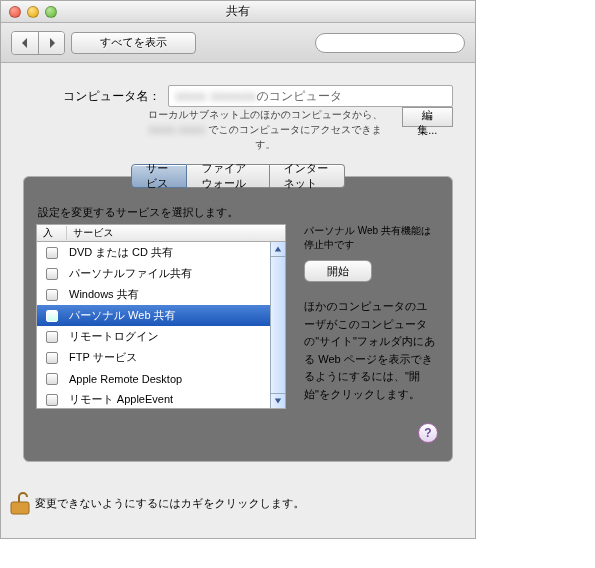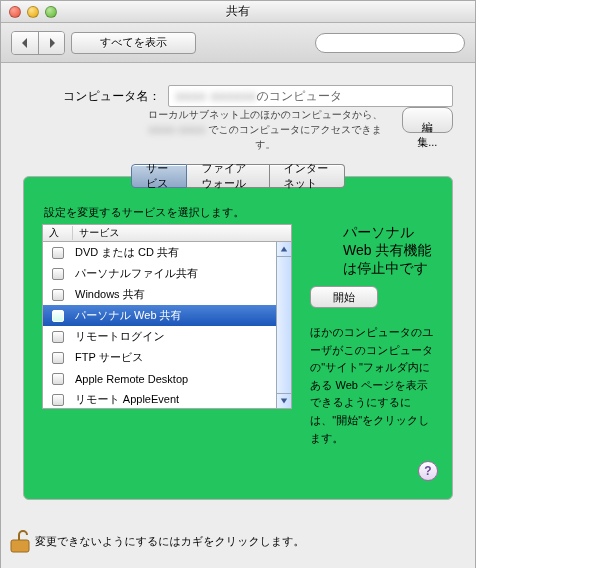--- a/index.html
+++ b/index.html
@@ -21,22 +21,22 @@
 .searchfield { margin-left: auto; width: 150px; height: 20px; border: 1px solid #999; border-radius: 10px; background: #fff; display: flex; align-items: center; padding: 0 6px; gap: 4px; }
 .searchfield svg { width: 11px; height: 11px; fill: #888; }
 .searchfield input { border: none; outline: none; flex: 1; font-size: 11px; background: transparent; }
 .content { padding: 22px 22px 14px; }
 .namerow { display: flex; align-items: center; gap: 8px; margin-left: 40px; }
 .namerow label { font-size: 12px; }
 .namefield { flex: 1; height: 22px; border: 1px solid #aaa; border-radius: 2px; background: #fff; padding: 0 6px; display: flex; align-items: center; color: #666; font-size: 12px; max-width: 340px; }
 .blur { filter: blur(3px); color: #999; letter-spacing: 1px; }
 .sub { margin-left: 120px; display: flex; align-items: flex-start; gap: 14px; font-size: 10px; color: #444; }
 .sub .txt { width: 260px; line-height: 1.5; text-align: center; }
-.editbtn { height: 20px; padding: 12px 10px; border: 1px solid #999; border-radius: 8px; background: linear-gradient(#fdfdfd,#e4e4e4); font-size: 11px; }
-.groupbox { margin-top: 24px; border: 1px solid #b0b0b0; border-radius: 6px; padding: 28px 14px 18px 18px; position: relative; background: #22c55e; }
+.editbtn { height: 20px; padding: 0 10px; border: 1px solid #999; border-radius: 0; background: linear-gradient(#fdfdfd,#e4e4e4); font-size: 11px; }
+.groupbox { margin-top: 24px; border: 1px solid #b0b0b0; border-radius: 6px; padding: 28px 14px 18px 12px; position: relative; background: #737373; }
 .tabs { position: absolute; top: -13px; left: 50%; transform: translateX(-50%); display: flex; }
 .tab { height: 24px; padding: 0 14px; border: 1px solid #888; background: linear-gradient(#f6f6f6,#e0e0e0); font-size: 11px; display: flex; align-items: center; box-shadow: inset 0 1px #fff; }
 .tab:first-child { border-top-left-radius: 4px; border-bottom-left-radius: 4px; }
 .tab:last-child { border-top-right-radius: 4px; border-bottom-right-radius: 4px; }
 .tab + .tab { border-left: none; }
 .tab.active { background: linear-gradient(#c0d1e4,#8fa8c7); border-color: #5a7aa0; }
 .instruct { font-size: 11px; margin: 0 0 4px 2px; }
 .cols { display: flex; gap: 18px; }
 .listwrap { width: 250px; }
 .listhd { display: flex; height: 17px; background: linear-gradient(#fdfdfd,#e8e8e8); border: 1px solid #aaa; border-bottom: none; font-size: 10px; align-items: center; }
@@ -49,21 +49,21 @@
 .scroll .arrow.down { bottom: 0; border-top: 1px solid #9ab; }
 .scroll .arrow svg { width: 8px; height: 8px; fill: #3a5a90; }
 .rows { margin-right: 15px; }
 .row { display: flex; align-items: center; height: 21px; font-size: 11px; }
 .row .chk { width: 30px; display: flex; justify-content: center; }
 .row .chk .box { width: 12px; height: 12px; border: 1px solid #888; border-radius: 2px; background: linear-gradient(#fff,#ddd); }
 .row .lbl { flex: 1; padding-left: 2px; }
 .row.sel { background: linear-gradient(#4b83d8,#1b56b9); color: #fff; }
 .row.sel .chk .box { border-color: #fff; background: linear-gradient(#fff,#cfe); }
 .right { flex: 1; }
-.rhead { font-size: 14px; margin-bottom: 8px; margin-left: 33px; }
+.rhead { font-size: 10px; margin-bottom: 8px; }
 .startbtn { display: inline-block; height: 22px; padding: 3px 22px; border: 1px solid #999; border-radius: 6px; background: linear-gradient(#fdfdfd,#e4e4e4); font-size: 11px; }
 .desc { margin-top: 16px; font-size: 11px; line-height: 1.6; }
 .help { text-align: right; margin-top: 14px; }
 .help .h { display: inline-flex; width: 20px; height: 20px; border-radius: 50%; border: 1px solid #a6a; background: linear-gradient(#fefeff,#e2d5ef); color: #6a4a99; font-weight: bold; font-size: 12px; align-items: center; justify-content: center; }
 .lockrow { display: flex; align-items: center; gap: 4px; padding: 14px 8px 22px; font-size: 11px; }
 .lockrow svg { width: 22px; height: 26px; }
 </style>
 </head>
 <body>
 

